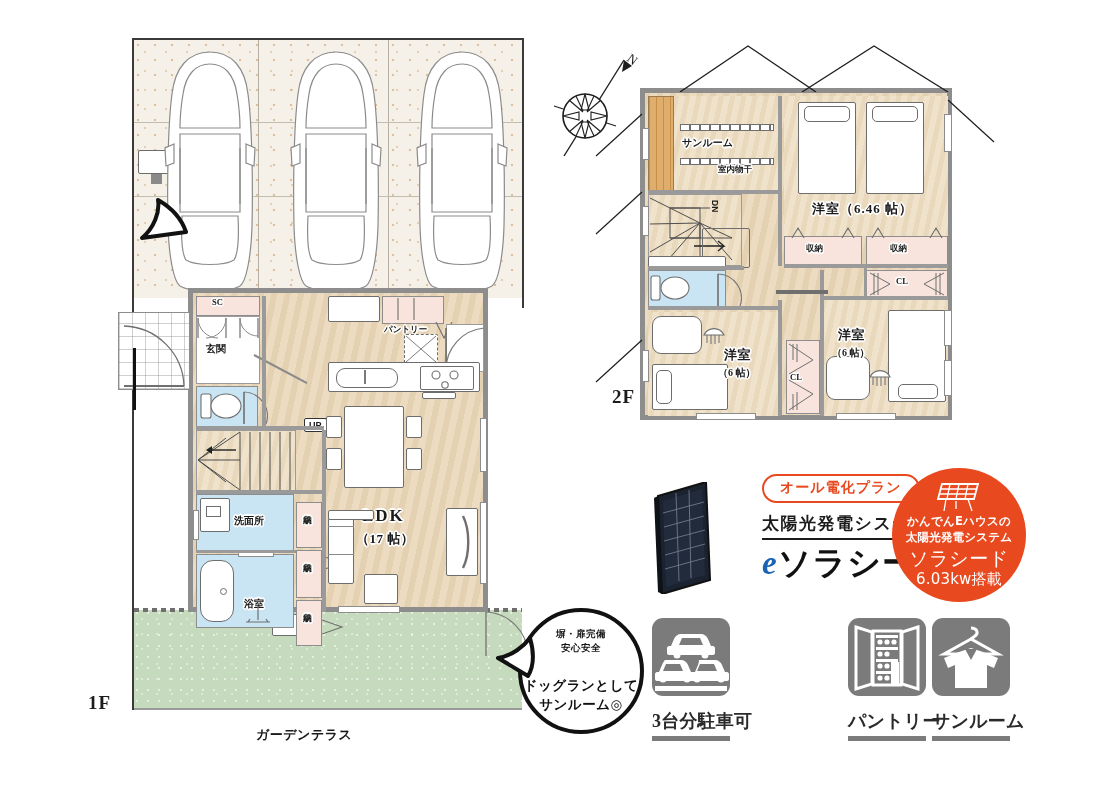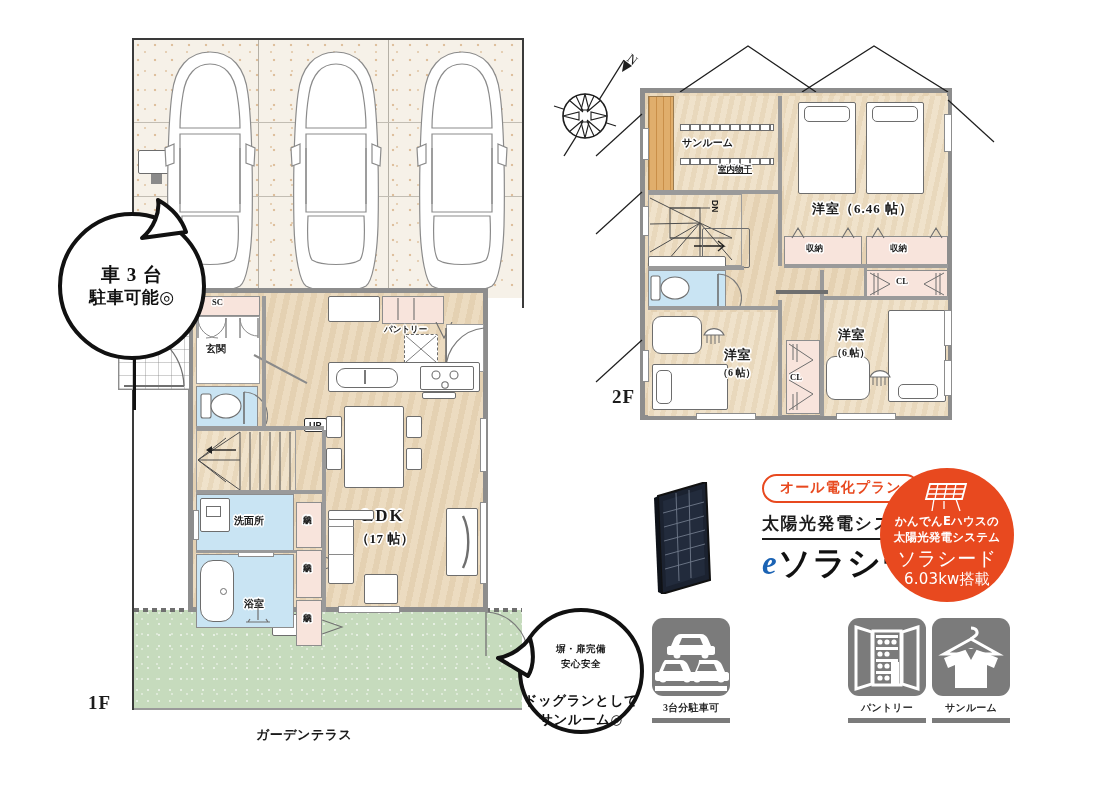--- a/index.html
+++ b/index.html
@@ -94,21 +94,21 @@
     text-align:center;font-family:"DejaVu Sans","Liberation Sans",sans-serif;box-sizing:border-box;
   }
   .badge .b1{font-size:11.5px;font-weight:700;line-height:1.35;letter-spacing:.2px;}
   .badge .b2{font-size:19px;font-weight:400;line-height:1.2;letter-spacing:.5px;margin-top:2px;}
   .badge .b3{font-size:15px;font-weight:400;line-height:1.2;letter-spacing:.2px;}
 
   
   .feat{position:absolute;width:78px;text-align:center;}
   .feat .tile{width:78px;height:78px;background:#7b7b7b;border-radius:11px;position:relative;}
   .feat .cap{
-    margin-top:5px;font-size:10px;font-weight:700;color:#2a2a2a;white-space:nowrap;
+    margin-top:13px;font-size:18px;font-weight:700;color:#2a2a2a;white-space:nowrap;
     font-family:"Liberation Serif","DejaVu Serif",serif;letter-spacing:.2px;text-align:center;
   }
   .feat .bar{height:5px;background:#7b7b7b;margin-top:3px;}
 
   .panel-img{position:absolute;}
   .compass{position:absolute;}
 </style>
 </head>
 <body>
 
@@ -334,21 +334,21 @@
     <div class="wall" style="left:0;top:0;width:5px;height:332px;"></div>
     <div class="wall" style="left:307px;top:0;width:5px;height:332px;"></div>
 
     <div class="room rm-sun" style="left:8px;top:8px;width:26px;height:96px;border:1.2px solid #9a7a4e;"></div>
     <div class="room rm-wood2" style="left:34px;top:8px;width:104px;height:96px;"></div>
     <div class="abs" style="left:40px;top:36px;width:92px;height:5px;background:
         repeating-linear-gradient(90deg,#fff 0 8px,#6f6f6f 8px 10px);border:1px solid #6f6f6f;"></div>
     <div class="plabel sm" style="left:42px;top:48px;">サンルーム</div>
     <div class="abs" style="left:40px;top:70px;width:92px;height:5px;background:
         repeating-linear-gradient(90deg,#fff 0 8px,#6f6f6f 8px 10px);border:1px solid #6f6f6f;"></div>
-    <div class="plabel xs" style="left:78px;top:76px;text-decoration:underline;">室内物干</div>
+    <div class="plabel xs" style="left:78px;top:76px;">室内物干</div>
 
     <div class="room rm-wood2" style="left:8px;top:106px;width:94px;height:72px;border:1.2px solid #9b9b9b;"></div>
     <svg class="abs" style="left:8px;top:106px;" width="94" height="72">
       <g stroke="#4e4e4e" stroke-width="1" fill="none">
         <rect x="22" y="14" width="30" height="30"></rect>
         <path d="M52 29 L2 4 M52 29 L2 30 M52 29 L2 58 M52 29 L20 66 M52 29 L52 66 M52 29 L84 66 M52 29 L84 44"></path>
         <path d="M22 44 h62 M22 14 h40"></path>
       </g>
       <path d="M46 52 h30 l-6 -5 M76 52 l-6 5" stroke="#222" stroke-width="1.3" fill="none"></path>
     </svg>
@@ -468,30 +468,26 @@
       <path d="M43 56 L47 72 L39 72 Z M43 100 L47 84 L39 84 Z M21 78 L37 82 L37 74 Z M65 78 L49 82 L49 74 Z"></path>
       <path d="M27 62 L41 74 M59 62 L45 74 M27 94 L41 82 M59 94 L45 82"></path>
       <path d="M34 58 L41 73 M52 58 L45 73 M34 98 L41 83 M52 98 L45 83"></path>
     </g>
     <text x="84" y="22" font-family="Liberation Serif, serif" font-size="13" fill="#1e1e1e" transform="rotate(38 84 22)">N</text>
   </svg>
 
   <svg class="tail" style="left:138px;top:198px;" width="52" height="44">
     <path d="M4 40 C16 30 22 14 20 2 C34 10 44 22 48 34 Z" fill="#fff" stroke="#111" stroke-width="4" stroke-linejoin="round"></path>
   </svg>
-  <div class="balloon" style="left:58px;top:212px;width:148px;height:148px;">
-    <div class="l1">車 3 台</div>
-    <div class="l2">駐車可能◎</div>
-  </div>
   <div class="abs" style="left:133px;top:348px;width:2.5px;height:62px;background:#111;z-index:19;"></div>
 
   <svg class="tail" style="left:496px;top:636px;" width="48" height="42">
     <path d="M2 22 C16 20 28 10 34 2 C38 16 38 30 32 40 Z" fill="#fff" stroke="#111" stroke-width="4" stroke-linejoin="round"></path>
   </svg>
-  <div class="balloon" style="left:518px;top:608px;width:126px;height:126px;justify-content:flex-end;">
+  <div class="balloon" style="left:518px;top:608px;width:126px;height:126px;">
     <div class="s1">塀・扉完備</div>
     <div class="s1" style="margin-bottom:20px;">安心安全</div>
     <div class="s2">ドッグランとして</div>
     <div class="s2">サンルーム◎</div>
   </div>
 
   <div class="solar-wrap" style="left:652px;top:474px;">
 
     <svg class="panel-img" style="left:0;top:8px;" width="62" height="112" viewBox="0 0 62 112">
       <polygon points="6,14 54,0 58,98 10,112" fill="#1b2230" stroke="#111" stroke-width="2"></polygon>
@@ -503,21 +499,21 @@
       <polygon points="2,16 6,14 10,112 6,110" fill="#0e1219"></polygon>
     </svg>
 
     <div class="abs" style="left:74px;top:0px;margin-left:36px;">
       <div class="pill">オール電化プラン</div>
       <div class="solar-title" style="margin-top:9px;">太陽光発電システム</div>
       <div class="solar-rule"></div>
       <div class="solar-brand"><span class="e">e</span><span>ソラシード</span></div>
     </div>
 
-    <div class="badge" style="left:228px;top:-6px;width:134px;height:134px;">
+    <div class="badge" style="left:240px;top:-6px;width:134px;height:134px;">
       <svg width="46" height="30" viewBox="0 0 46 30" style="margin-bottom:2px;">
         <polygon points="6,2 42,2 38,17 2,17" fill="none" stroke="#fff" stroke-width="1.8"></polygon>
         <g stroke="#fff" stroke-width="1.3">
           <path d="M14 2 L11 17 M23 2 L20 17 M32 2 L29 17"></path>
           <path d="M4.7 7 H40.6 M3.3 12 H39.4"></path>
           <path d="M10 17 L8 29 M32 17 L36 29 M20 19 v8"></path>
         </g>
       </svg>
       <div class="b1">かんでんEハウスの</div>
       <div class="b1">太陽光発電システム</div>

